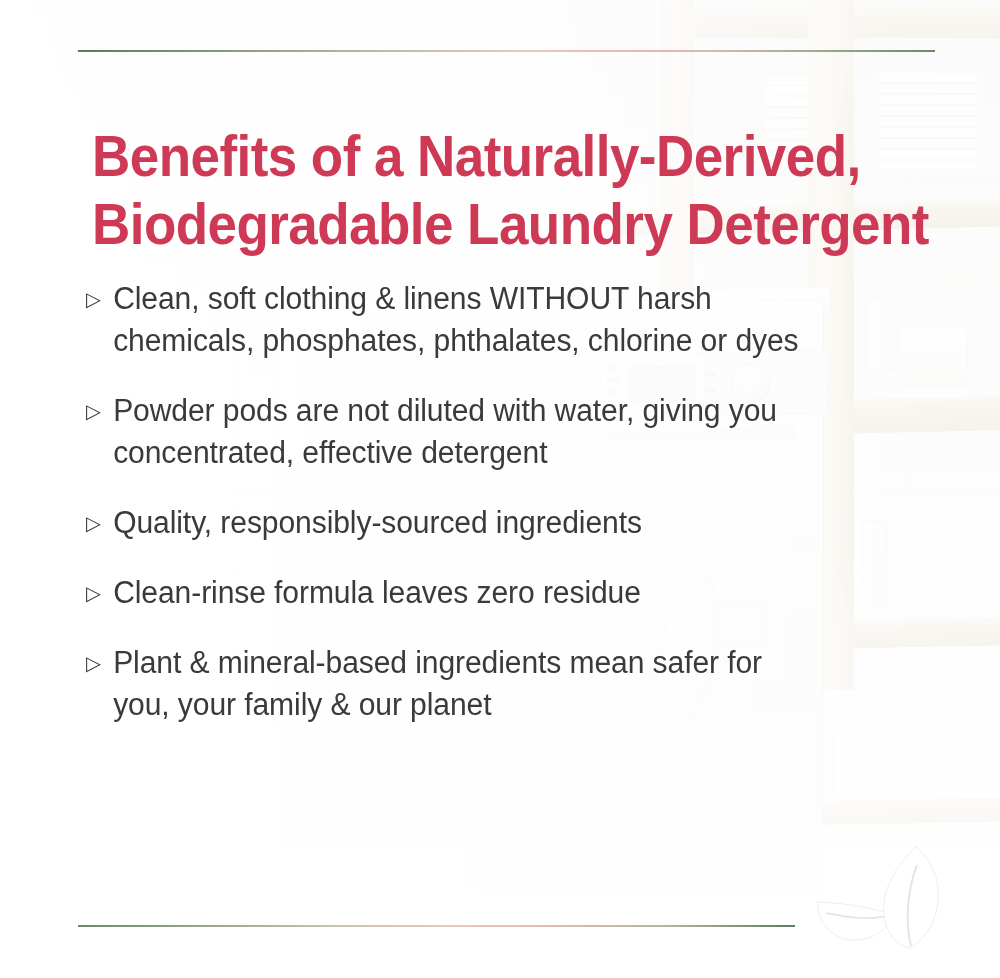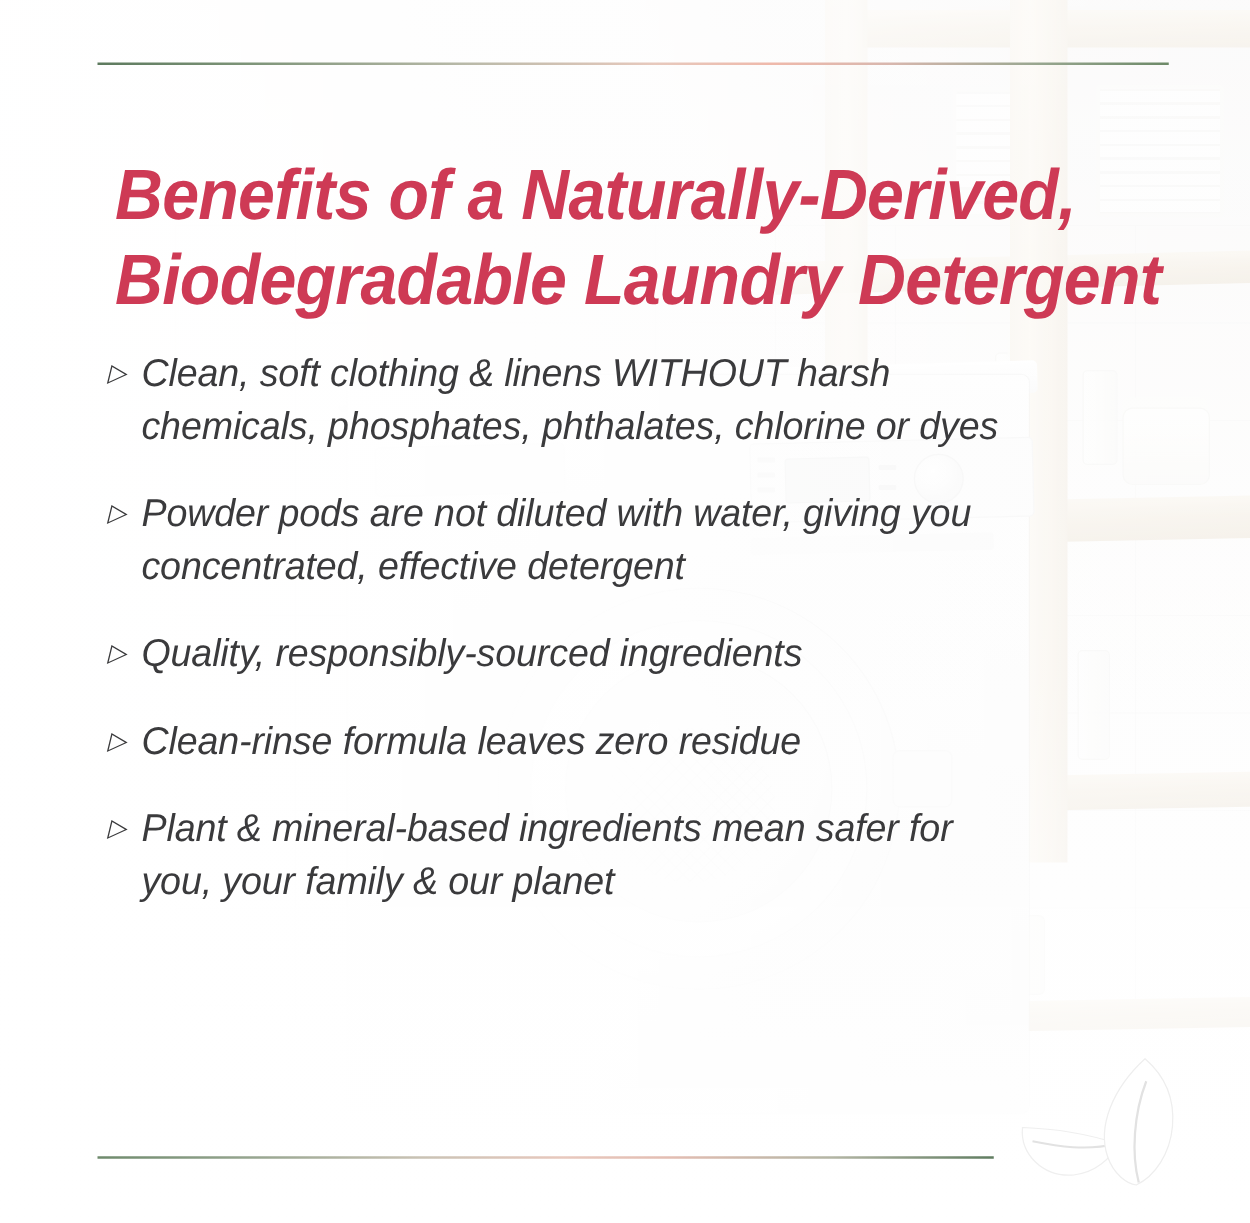--- a/index.html
+++ b/index.html
@@ -264,21 +264,20 @@
         rgba(255,255,255,.30) 55%,
         rgba(255,255,255,.58) 82%,
         rgba(255,255,255,.92) 96%,
         rgba(255,255,255,1) 100%);
   }
 
   
   .content {
     position: absolute;
     inset: 0;
-    font-style: italic;
   }
 
   .rule {
     position: absolute;
     height: 2px;
     border: 0;
     margin: 0;
   }
   .rule-top {
     left: 78px; top: 50px; width: 857px;

